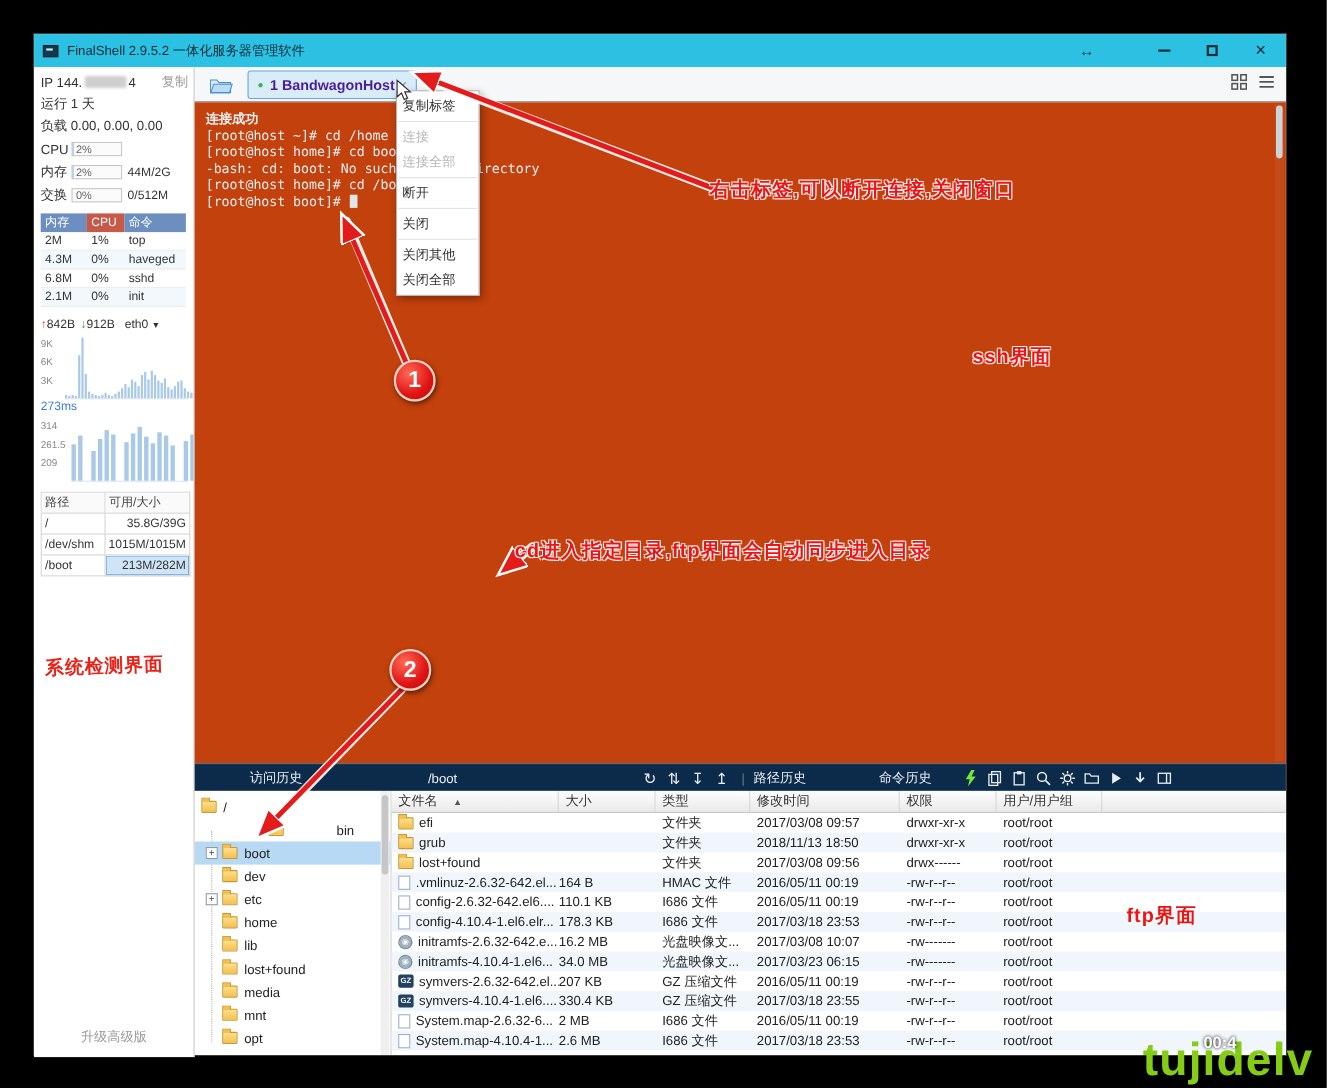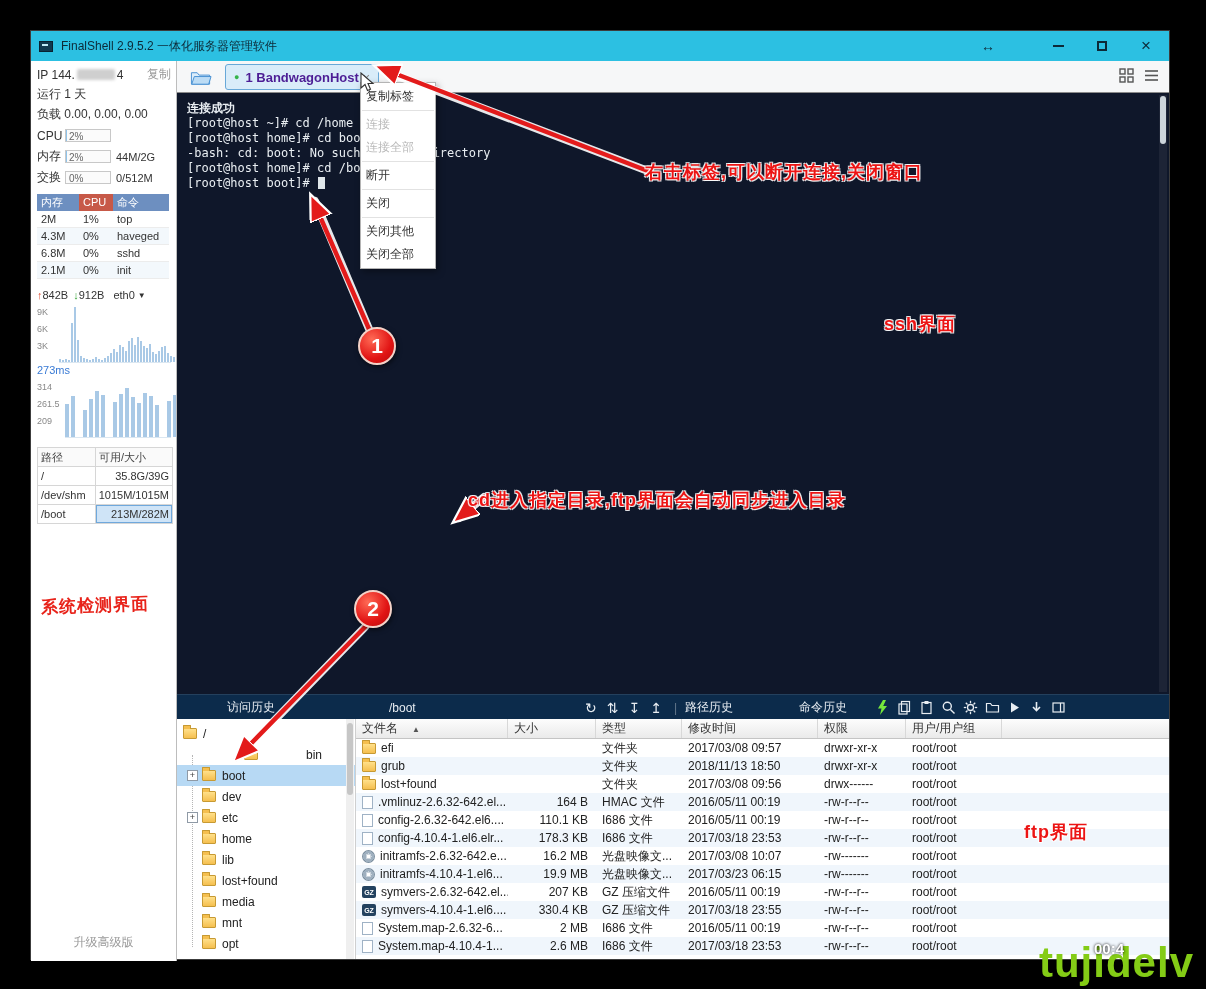--- a/index.html
+++ b/index.html
@@ -65,21 +65,21 @@
 
 
 .main{position:absolute;left:146px;top:30px;right:0;bottom:0}
 .tabstrip{position:absolute;left:0;top:0;right:0;height:32px;background:#f6f7f8;border-bottom:1px solid #8a8a8a}
 .open-btn{position:absolute;left:10px;top:5px;width:28px;height:22px;display:flex;align-items:center;justify-content:center}
 .tab{position:absolute;left:48px;top:3px;width:154px;height:26px;background:#d9ecf9;border:1px solid #68a8d8;border-radius:3px;display:flex;align-items:center;padding:0 8px}
 .tab-dot{color:#35b44a;font-size:9px;margin-right:6px}
 .tab-label{font-weight:bold;font-size:13px;color:#4c1d95;white-space:nowrap}
 .tab-close{margin-left:auto;color:#888;font-size:13px}
 .strip-icons{position:absolute;right:10px;top:0;height:32px;display:flex;align-items:center;gap:10px}
-.terminal{position:absolute;left:0;top:32px;right:0;height:601px;background:#0f172a}
+.terminal{position:absolute;left:0;top:32px;right:0;height:601px;background:#c2410c}
 .term-out{position:absolute;left:10px;top:8px;right:22px;font-family:"DejaVu Sans Mono",monospace;font-size:12px;line-height:15px;color:#e9eef2;white-space:pre}
 .term-line.strong{font-weight:bold}
 .term-cursor{display:inline-block;width:7px;height:12px;background:#dfe6ea;vertical-align:-2px;margin-left:1px}
 .term-scroll{position:absolute;right:2px;top:2px;width:8px;bottom:2px;background:rgba(255,255,255,.06)}
 .term-scroll .thumb{position:absolute;left:1px;right:1px;top:1px;height:48px;background:#ccd4da;border-radius:3px}
 
 
 .ftp-toolbar{position:absolute;left:0;top:633px;right:0;height:25px;background:#0c2b4b;color:#e8edf2;font-size:12px;border-top:1px solid rgba(255,255,255,.1)}
 .tbi{position:absolute;top:0;height:25px;display:flex;align-items:center;gap:10px}
 #tb-history{left:50px}
@@ -105,21 +105,21 @@
 .tree-scroll .thumb{position:absolute;left:1px;right:1px;top:4px;height:72px;background:#c6c6c6;border-radius:3px}
 .ftable{position:absolute;left:178px;top:0;right:0;bottom:0;border-left:1px solid #cfcfcf}
 .fhead{display:flex;height:20px;background:linear-gradient(#fdfdfd,#eaeaea);border-bottom:1px solid #c4c4c4;line-height:19px;color:#333}
 .fh{padding-left:6px;border-right:1px solid #d8d8d8;overflow:hidden;white-space:nowrap}
 .c-name{width:152px}.c-size{width:88px}.c-type{width:86px}.c-mtime{width:136px}.c-perm{width:88px}.c-owner{width:96px}.c-fill{flex:1;border-right:none}
 .sort{font-size:8px;color:#555;margin-left:14px}
 .frow{display:flex;height:18px;line-height:17px;align-items:center}
 .frow.alt{background:#f0f6fc}
 .fc{padding-left:6px;overflow:hidden;white-space:nowrap}
 .frow .c-name{display:flex;align-items:center;gap:5px}
-.fc.c-size{text-align:right;padding-right:8px;padding-left:0}
+.fc.c-size{text-align:left;padding-right:8px;padding-left:0}
 .fi-file{display:inline-block;width:11px;height:13px;background:#fff;border:1px solid #9fb2c5;flex:0 0 11px}
 .fi-disc{display:inline-block;width:13px;height:13px;border-radius:50%;flex:0 0 13px;background:radial-gradient(circle at 50% 50%,#fff 0 1.5px,#cdd6de 1.5px 3px,#9fb0bf 3px 5.5px,#7c8f9f 5.5px)}
 .fi-gz{display:inline-flex;width:14px;height:12px;background:#23425f;color:#fff;font-size:7px;font-weight:bold;align-items:center;justify-content:center;border-radius:2px;flex:0 0 14px}
 
 
 .ctx-menu{position:absolute;left:360px;top:82px;width:76px;background:#fff;border:1px solid #b4b4b4;box-shadow:2px 3px 7px rgba(0,0,0,.35);z-index:30;padding:2px 0}
 .menu-item{height:23px;line-height:23px;padding-left:5px;font-size:12px;color:#333;white-space:nowrap}
 .menu-item.disabled{color:#b8b8b8}
 .menu-sep{height:1px;background:#e2e2e2;margin:2px 1px}
 
@@ -594,21 +594,21 @@
     <span class="fc c-type">光盘映像文...</span>
     <span class="fc c-mtime">2017/03/08 10:07</span>
     <span class="fc c-perm">-rw-------</span>
     <span class="fc c-owner">root/root</span>
   </div>
               <div class="frow alt">
     <span class="fc c-name">
                   <span class="ficon fi-disc"></span>
                   <span>initramfs-4.10.4-1.el6...</span>
                 </span>
-    <span class="fc c-size">19.9 MB</span>
+    <span class="fc c-size">34.0 MB</span>
     <span class="fc c-type">光盘映像文...</span>
     <span class="fc c-mtime">2017/03/23 06:15</span>
     <span class="fc c-perm">-rw-------</span>
     <span class="fc c-owner">root/root</span>
   </div>
               <div class="frow">
     <span class="fc c-name">
                   <span class="ficon fi-gz">GZ</span>
                   <span>symvers-2.6.32-642.el...</span>
                 </span>

